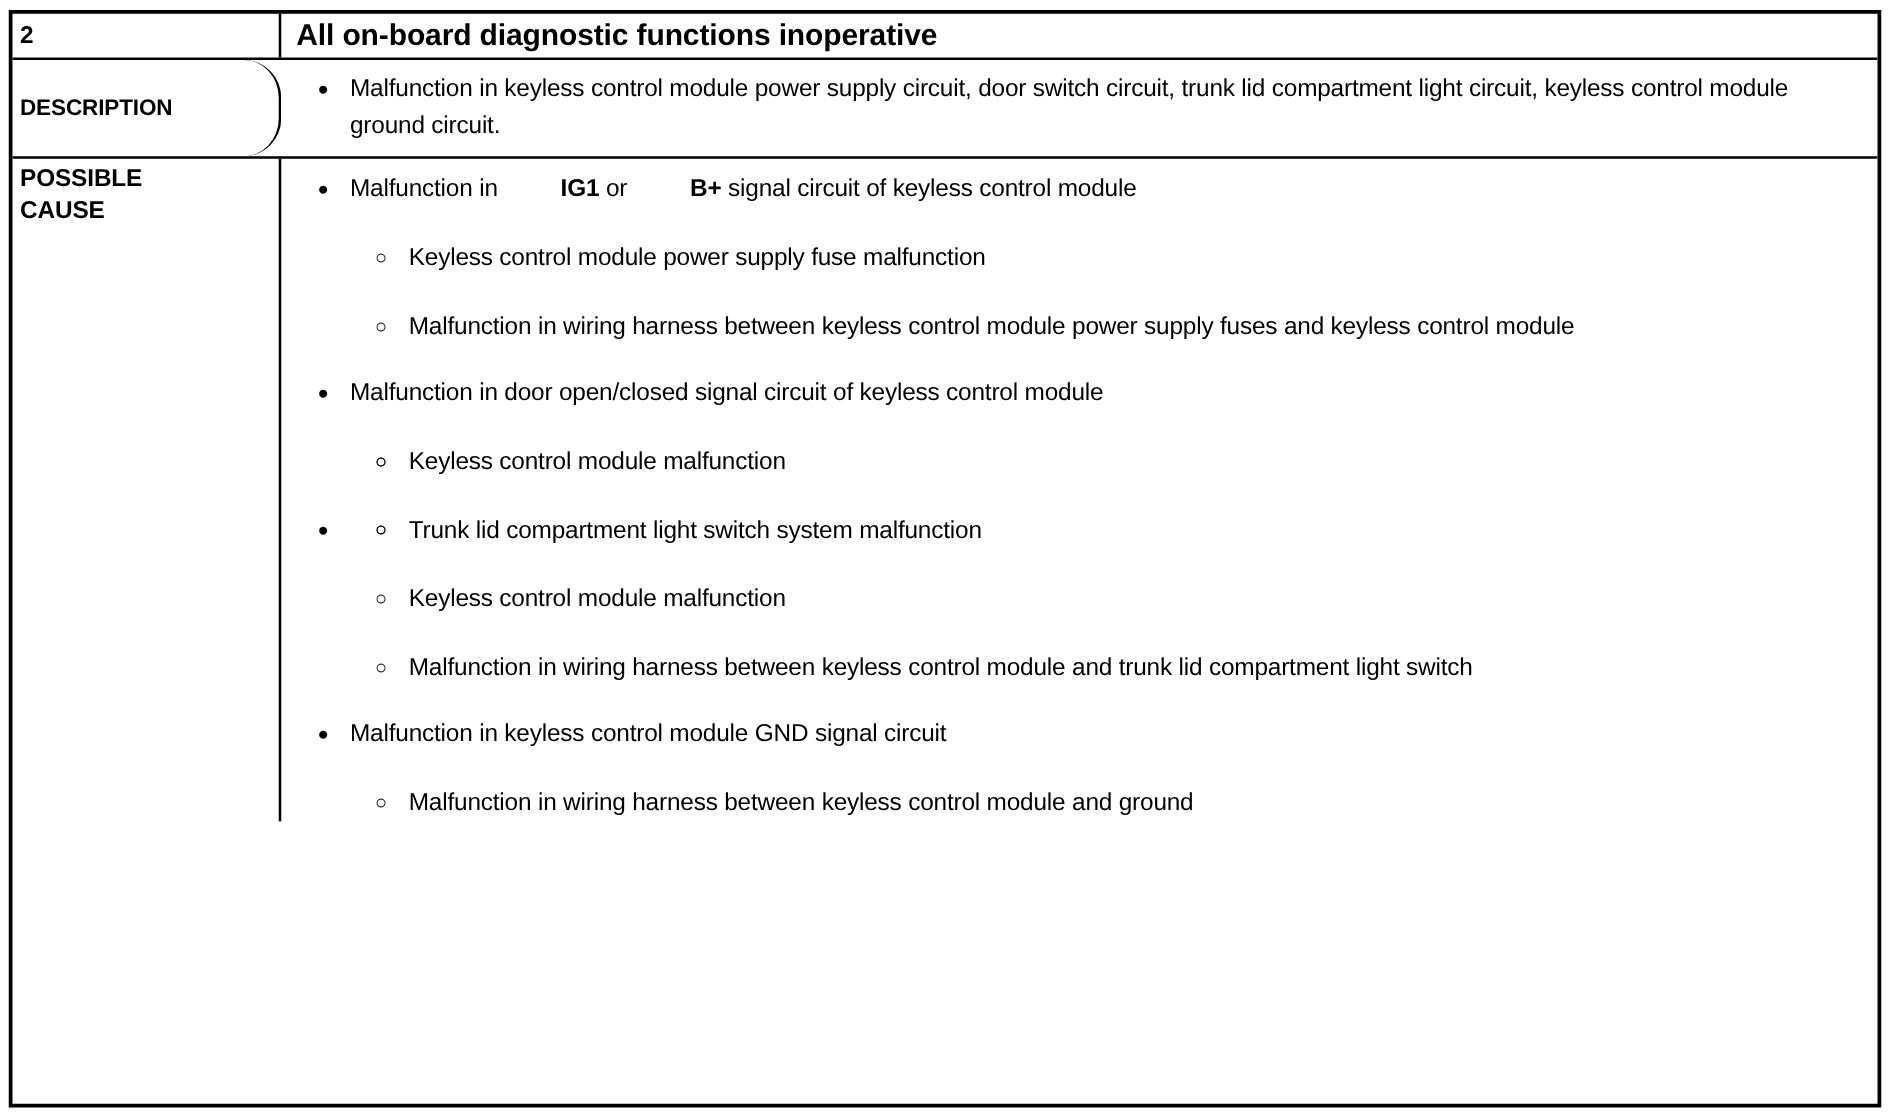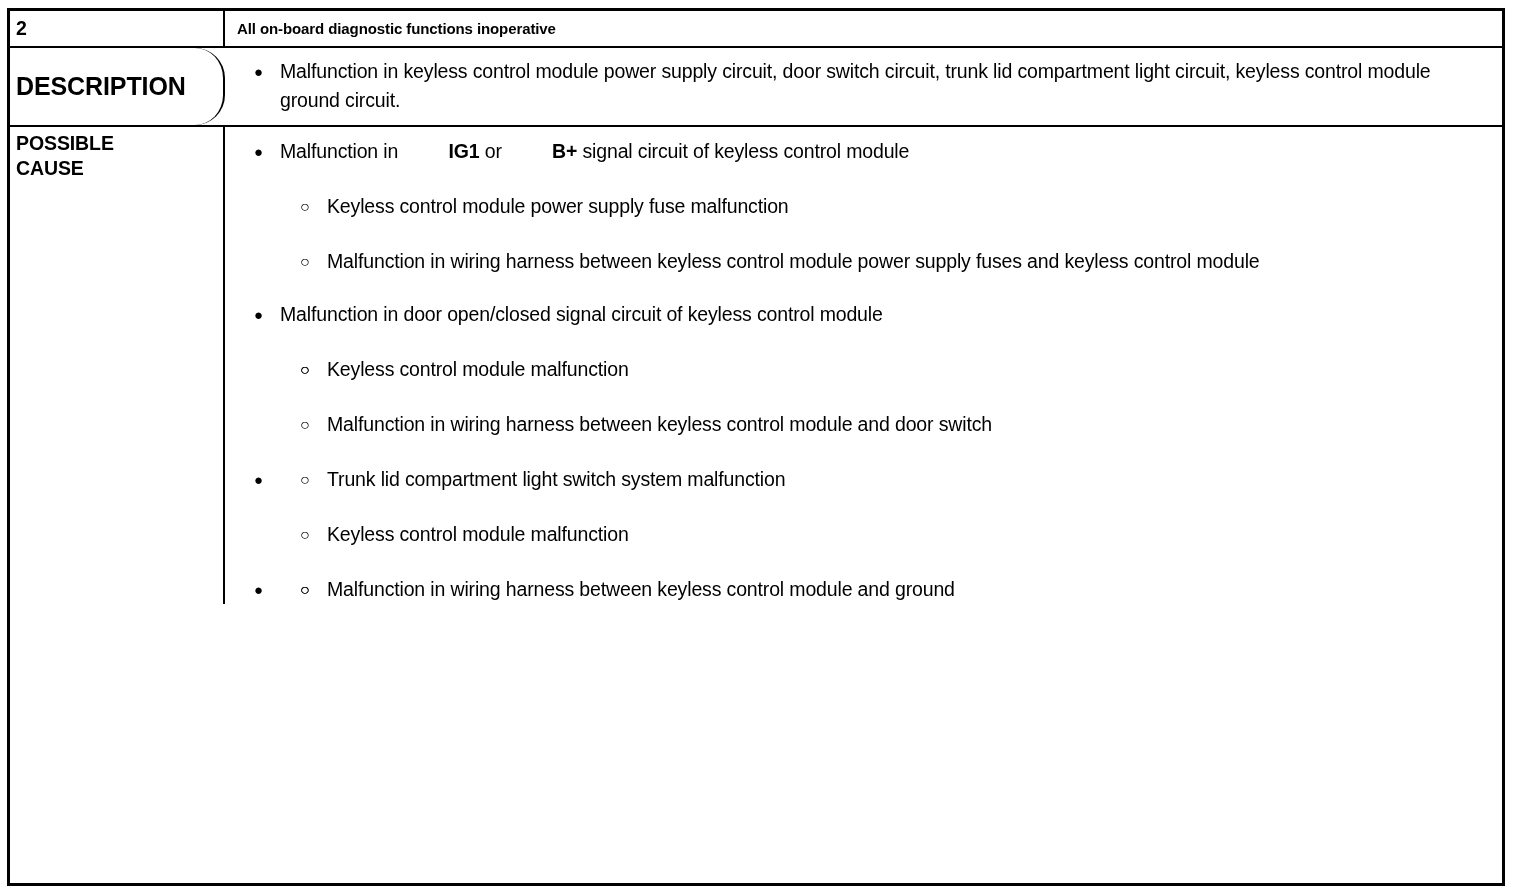--- a/index.html
+++ b/index.html
@@ -64,31 +64,31 @@
     overflow: hidden;
   }
 
   
   .row-header .cell-label {
     padding-top: 5px;
     padding-bottom: 5px;
   }
   .header-title {
     font-weight: bold;
-    font-size: 15px;
+    font-size: 24px;
     line-height: 25px;
     padding: 5px 0 5px 12px;
     letter-spacing: -0.1px;
   }
 
   
   .row-desc .cell-label {
     display: flex;
     align-items: center;
-    font-size: 25px;
+    font-size: 18px;
     border-radius: 30px;
   }
   .row-desc .cell-body {
     padding: 9px 0 10px 0;
   }
 
   
   .row-cause .cell-label {
     display: flex;
     align-items: flex-start;
@@ -215,44 +215,45 @@
             <ul class="lvl2 sub-wrap">
               <li class="b2">
                 <span class="mark">○</span>
               </li>
               <li class="b2">
                 <span class="mark">○</span>
                 <span>Keyless control module malfunction</span>
               </li>
               <li class="b2">
                 <span class="mark">○</span>
-                <span>Malfunction in wiring harness between keyless control module and door switch</span>
               </li>
             </ul>
           </li>
 
           <li class="b1">
             <span class="mark">●</span>
             <ul class="lvl2 sub-wrap">
               <li class="b2">
                 <span class="mark">○</span>
                 <span>Trunk lid compartment light switch system malfunction</span>
               </li>
               <li class="b2">
                 <span class="mark">○</span>
                 <span>Keyless control module malfunction</span>
               </li>
               <li class="b2">
                 <span class="mark">○</span>
-              </li>
-            </ul>
-          </li>
-
-          <li class="b1">
-            <span class="mark">●</span>
+                <span>Malfunction in wiring harness between keyless control module and trunk lid compartment light switch</span>
+              </li>
+            </ul>
+          </li>
+
+          <li class="b1">
+            <span class="mark">●</span>
+            <span>Malfunction in keyless control module GND signal circuit</span>
             <ul class="lvl2 sub-wrap">
               <li class="b2">
                 <span class="mark">○</span>
                 <span>Malfunction in wiring harness between keyless control module and ground</span>
               </li>
             </ul>
           </li>
 
         </ul>
       </div>

